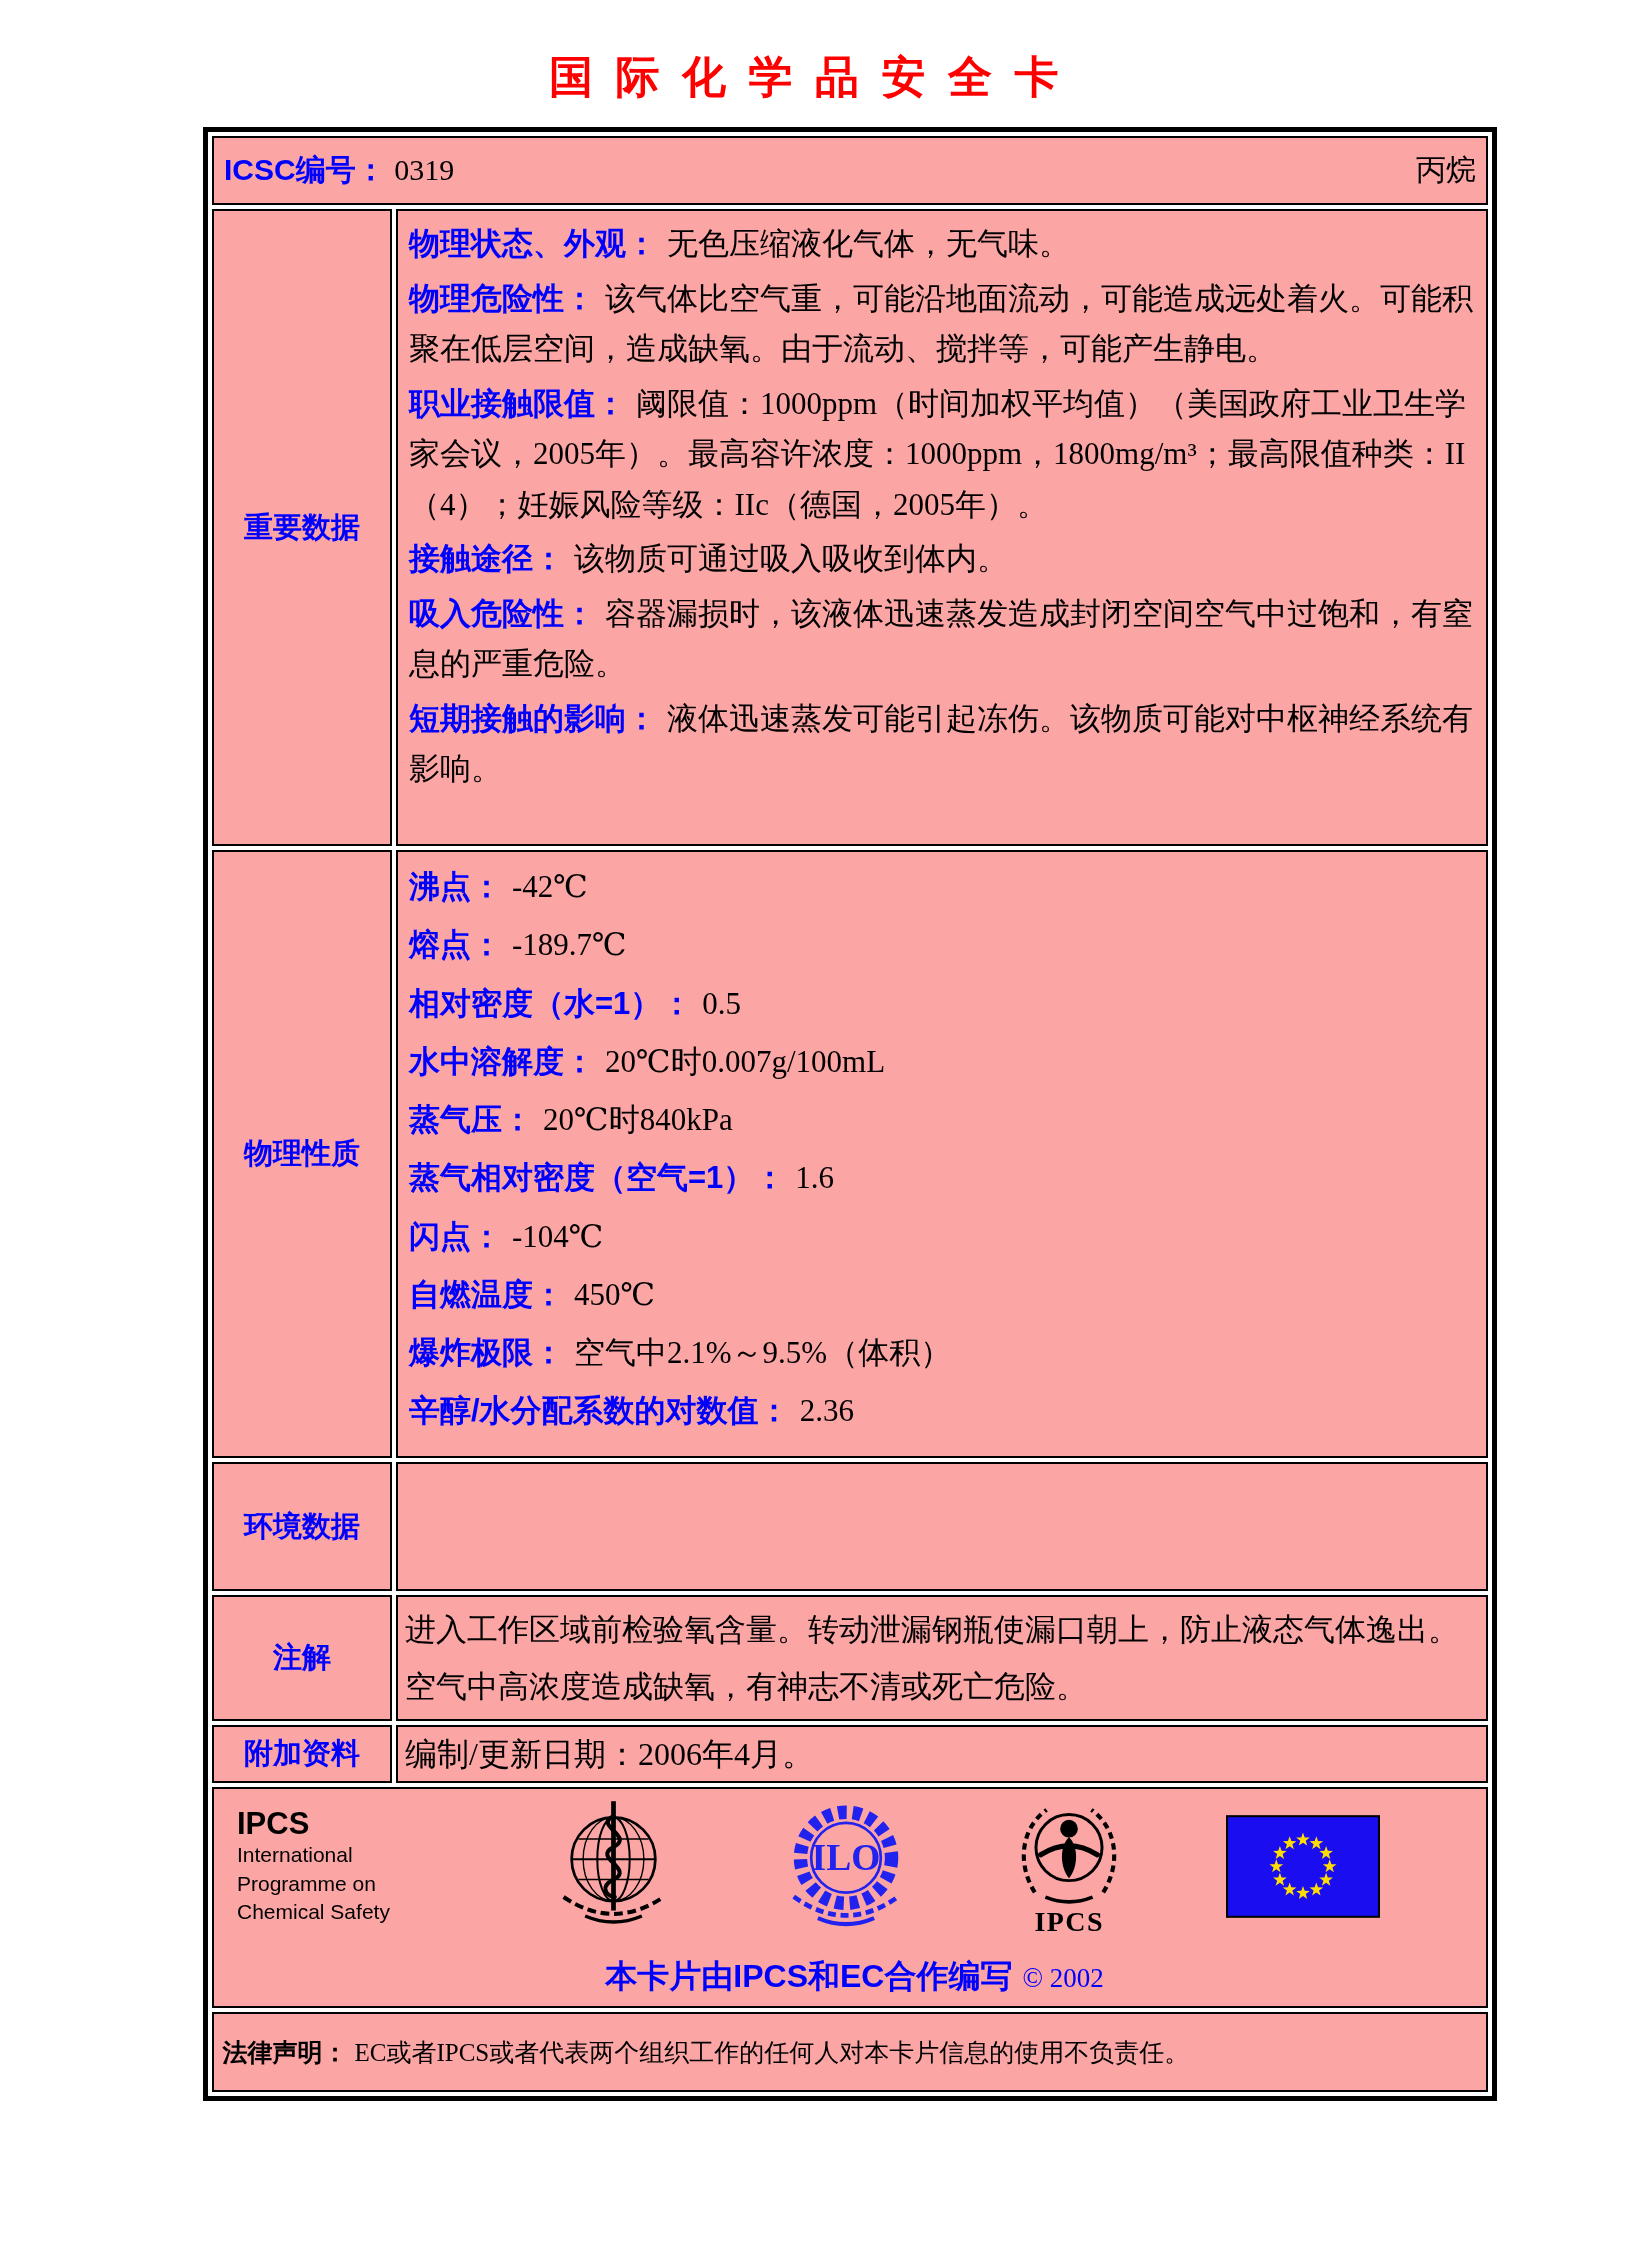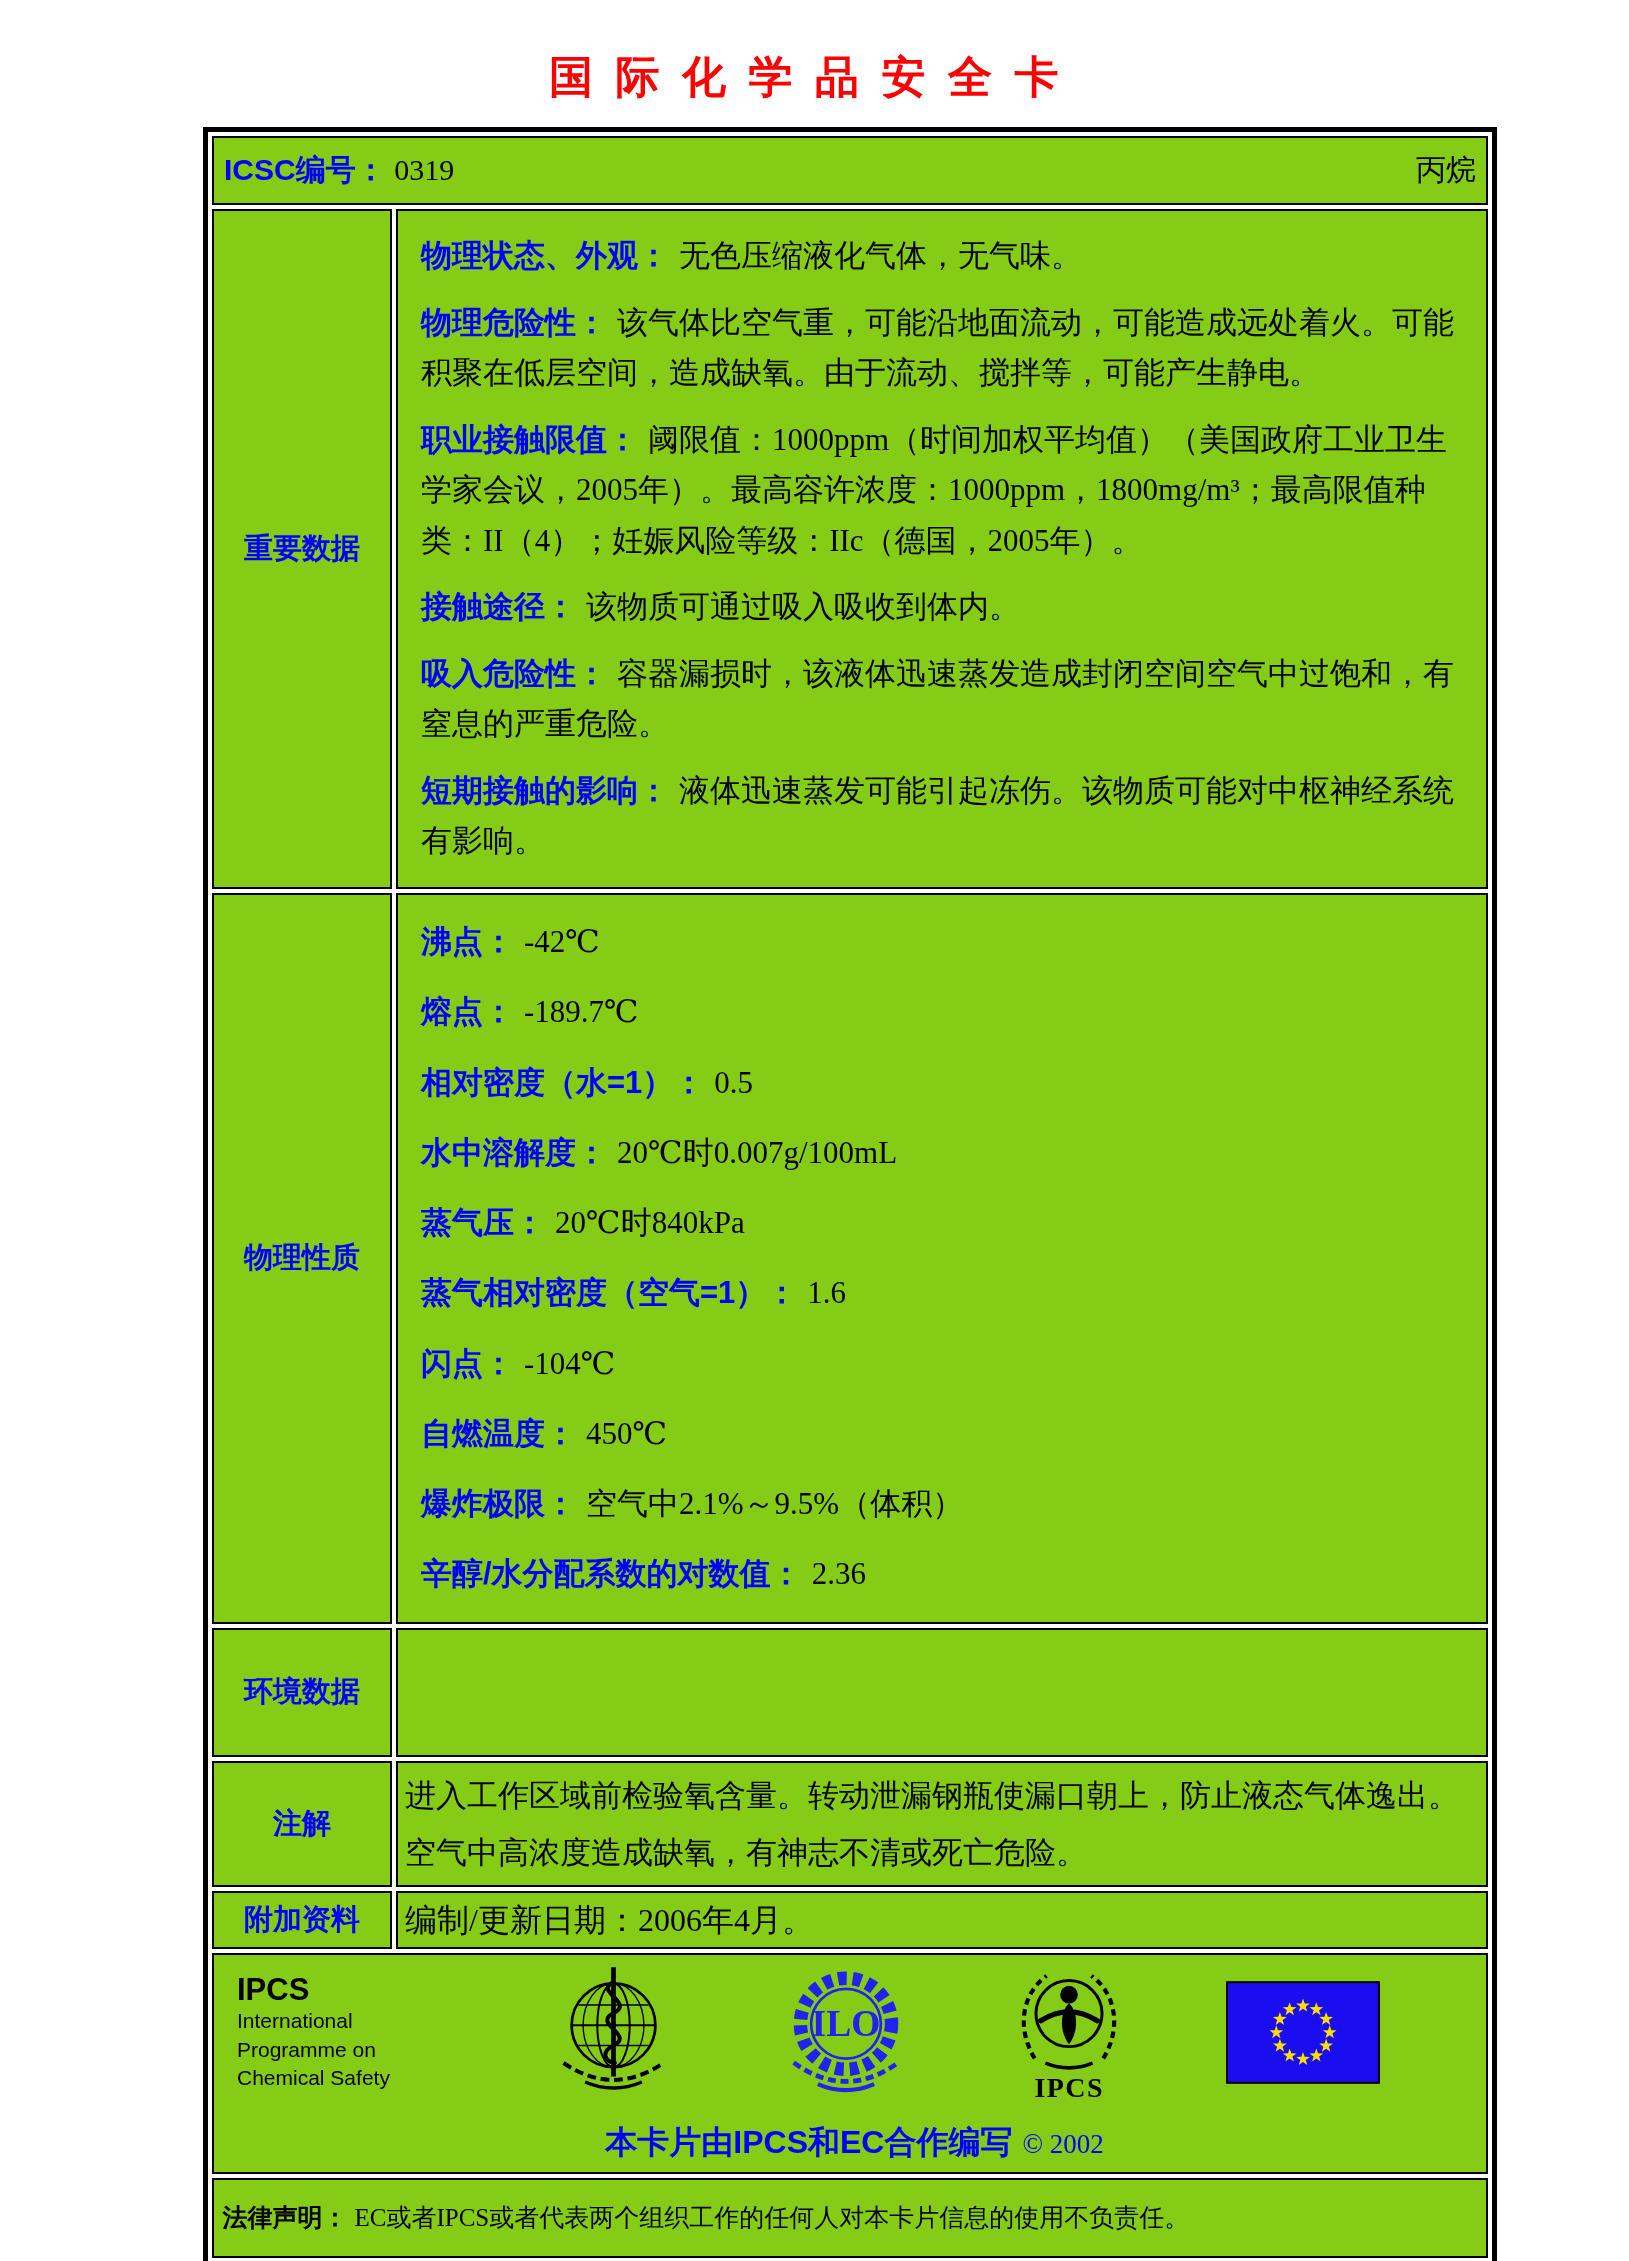--- a/index.html
+++ b/index.html
@@ -20,35 +20,35 @@
   }
   table.card{
     margin:20px 0 0 203px;
     width:1294px;
     border:5.6px solid #000;
     border-collapse:separate;
     border-spacing:4.2px;
     background:#fff;
     table-layout:fixed;
   }
-  td{border:2.1px solid #000;vertical-align:top;background:#84cc16;}
+  td{border:2.1px solid #000;vertical-align:top;background:#fca5a5;}
   td.label-cell{
     text-align:center;vertical-align:middle;
     color:#0000fe;font-weight:bold;
     font-family:"Liberation Sans","DejaVu Sans",sans-serif;
     font-size:29px;
   }
   td.content-cell{padding:4.2px 7px 4.2px 7px;font-size:31px;}
   .hdr-cell{padding:0 10px;vertical-align:middle;font-size:30px;height:65px;}
   .hdr-inner{display:flex;justify-content:space-between;align-items:center;}
   .blue-label{
     color:#0000fe;font-weight:bold;
     font-family:"Liberation Sans","DejaVu Sans",sans-serif;
   }
-  .prop{margin:16px;line-height:1.63;}
+  .prop{margin:4px;line-height:1.63;}
   .prop .plabel{
     color:#0000fe;font-weight:bold;
     font-family:"Liberation Sans","DejaVu Sans",sans-serif;
     margin-right:10px;
   }
   .phys .prop{line-height:1.75;}
   .notes-text{margin:0;line-height:1.84;font-size:31px;}
   .additional-text{margin:0;line-height:1.4;font-size:32px;}
   .icsc-num{font-family:"Liberation Serif","DejaVu Serif",serif;margin-left:8.5px;}
   .footer-cell{padding:7px 14px;}

